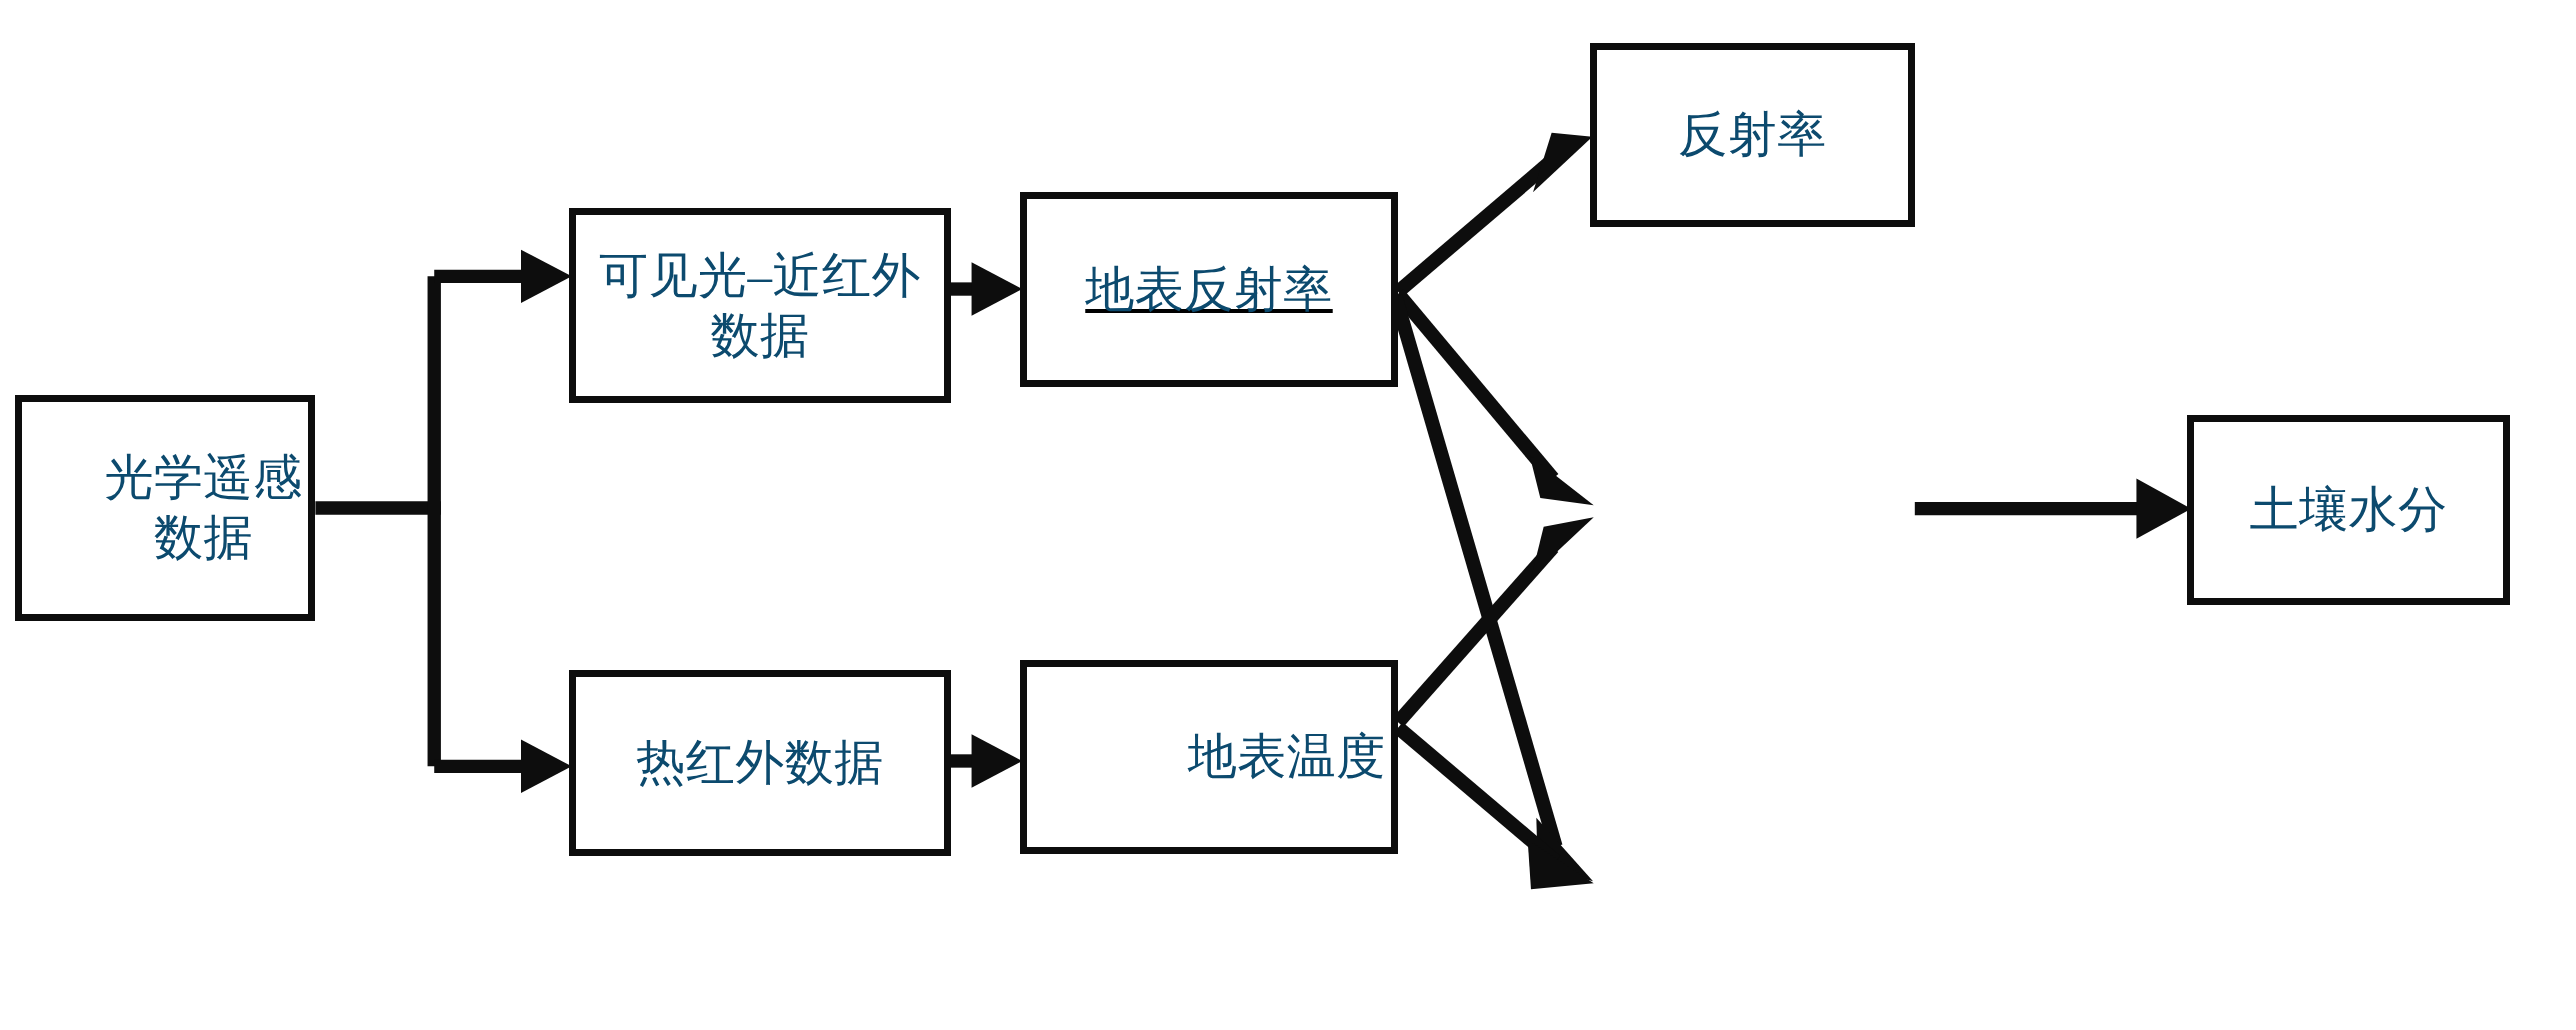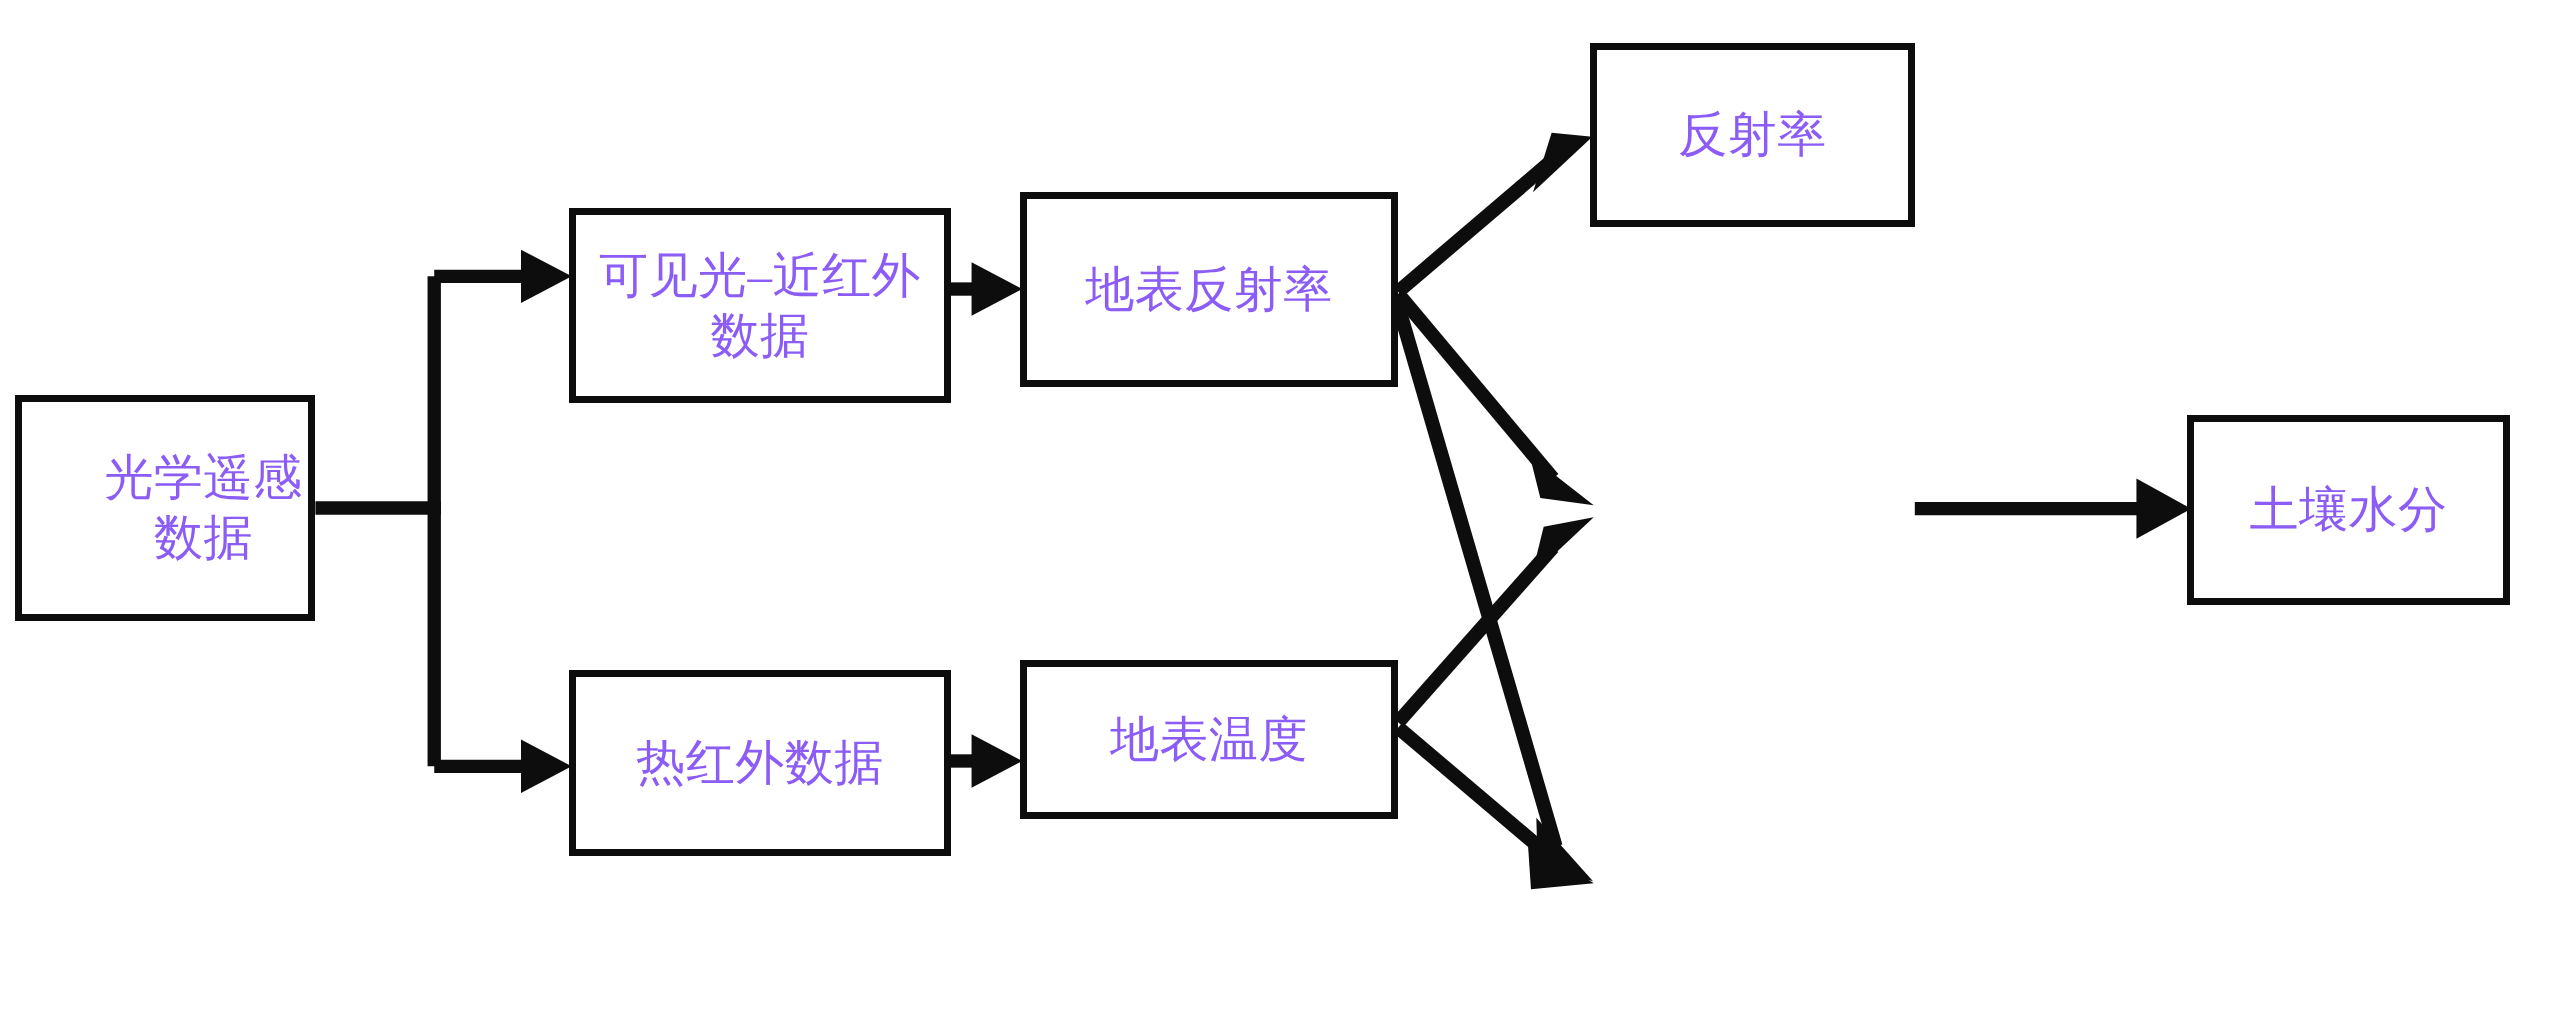--- a/index.html
+++ b/index.html
@@ -33,21 +33,21 @@
     border: 7.3px solid #0d0d0d;
     display: flex;
     align-items: center;
     justify-content: center;
     text-align: center;
     z-index: 5;
   }
   .node-label {
     font-size: 49px;
     line-height: 1.22;
-    color: #8b5cf6;
+    color: #0c4a6e;
     letter-spacing: 0.01em;
     white-space: pre-line;
     padding: 0 5.3px;
   }
 </style>
 </head>
 <body>
 
 <div id="canvas">
 
@@ -111,36 +111,36 @@
   <div class="node" style="left:14.7px; top:395px; width:300px; height:226px;justify-content:flex-end;">
     <span class="node-label">光学遥感
 数据</span>
   </div>
 
   <div class="node" style="left:569px; top:192px; width:382px; height:195px;margin-top:16px;">
     <span class="node-label">可见光–近红外
 数据</span>
   </div>
 
-  <div class="node" style="left:1020px; top:192px; width:378px; height:195px;">
+  <div class="node" style="left:1020px; top:192px; width:378px; height:195px;text-decoration:underline;">
     <span class="node-label">地表反射率</span>
   </div>
 
   <div class="node" style="left:1590px; top:43px; width:325px; height:184px;">
     <span class="node-label">反射率</span>
   </div>
 
 
   <div class="node" style="left:2187px; top:415px; width:323px; height:190px;">
     <span class="node-label">土壤水分</span>
   </div>
 
   <div class="node" style="left:569px; top:670px; width:382px; height:186px;">
     <span class="node-label">热红外数据</span>
   </div>
 
-  <div class="node" style="left:1020px; top:660px; width:378px; height:159px;">
+  <div class="node" style="left:1020px; top:660px; width:378px; height:194px;justify-content:flex-end;">
     <span class="node-label">地表温度</span>
   </div>
 
 
 </div>
 
 
 </body></html>

